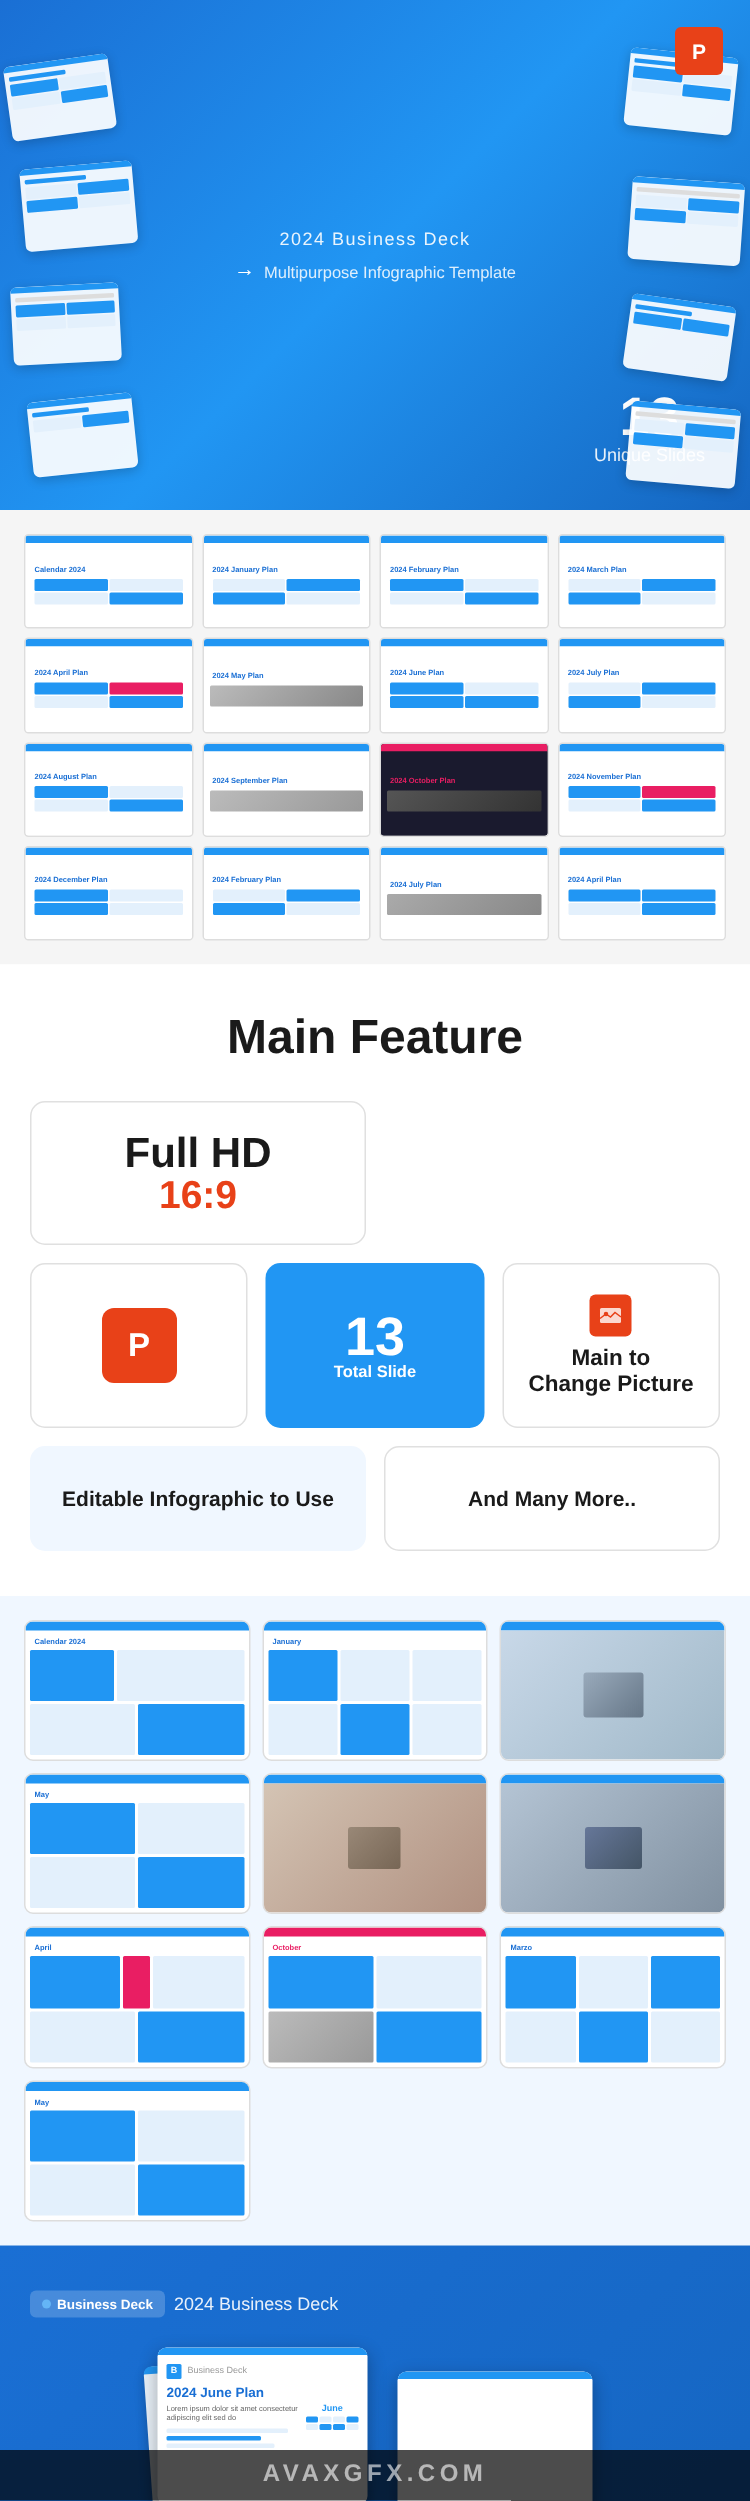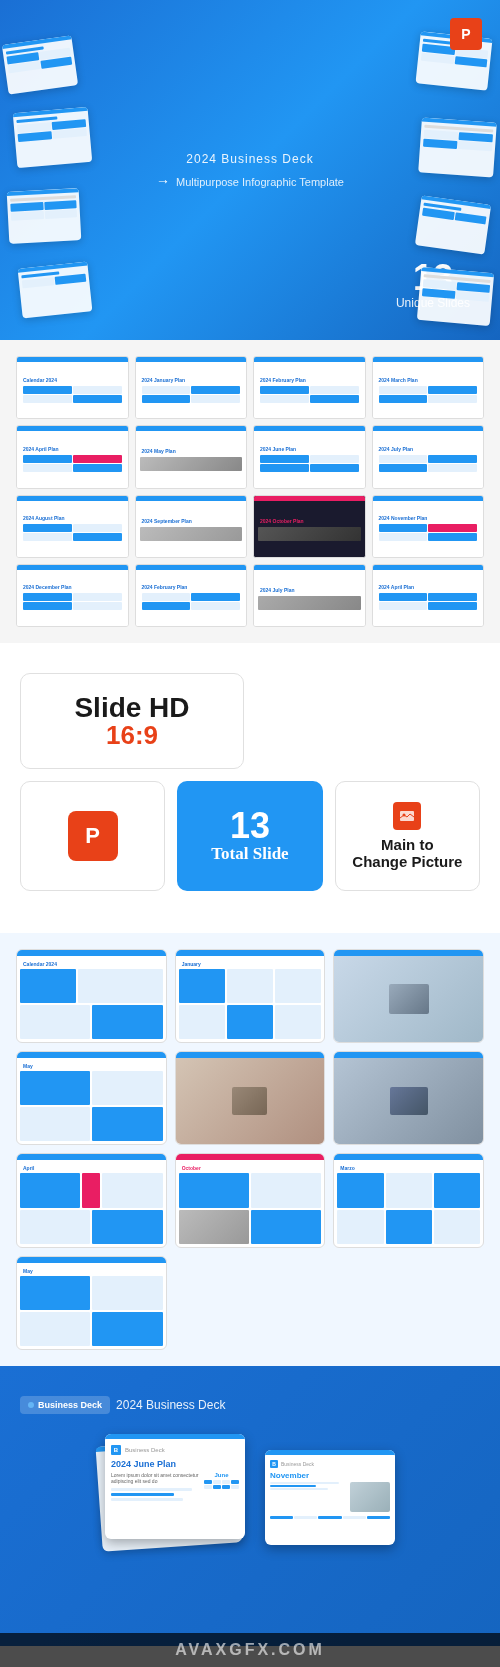--- a/index.html
+++ b/index.html
@@ -198,24 +198,23 @@
       font-weight: 700;
       color: #1a1a1a;
     }
     .feature-13 {
       font-size: 36px;
       font-weight: 900;
       color: #fff;
       line-height: 1;
     }
     .feature-13-label {
-      font-size: 17px;
+      font-size: 11px;
       color: #fff;
       font-weight: 600;
-      font-family: Liberation Serif, serif;
     }
     .feature-card-blue {
       background: #2196F3;
     }
     .feature-pic-text {
       font-size: 15px;
       font-weight: 700;
       color: #1a1a1a;
     }
     .ppt-logo {
@@ -713,24 +712,25 @@
             <div class="mini-block mini-block-blue"></div>
           </div>
         </div>
       </div>
     </div>
 
   </div>
 </section>
 
 <section class="main-feature-section">
+  <h2 class="main-feature-title">Main Feature</h2>
 
   <div class="features-grid">
     <div class="feature-card feature-card-white">
-      <div class="feature-hd">Slide HD</div>
+      <div class="feature-hd">Full HD</div>
       <div class="feature-ratio">16:9</div>
     </div>
   </div>
 
   <div style="display:grid;grid-template-columns:1fr 1fr 1fr;gap:12px;margin-bottom:12px;">
     <div class="feature-card feature-card-white">
       <div class="ppt-logo">P</div>
     </div>
     <div class="feature-card feature-card-blue">
       <div class="feature-13">13</div>
@@ -743,20 +743,28 @@
             <rect x="1" y="3" width="14" height="10" rx="1" fill="white" opacity="0.8"></rect>
             <circle cx="5" cy="7" r="1.5" fill="#e84118"></circle>
             <path d="M1 10l4-3 3 2 3-3 4 3" stroke="#e84118" stroke-width="1" fill="none"></path>
           </svg>
         </div>
         <div class="feature-pic-text">Main to Change Picture</div>
       </div>
     </div>
   </div>
 
+  <div class="features-bottom-row">
+    <div class="feature-infographic">
+      <span>Editable Infographic to Use</span>
+    </div>
+    <div class="feature-more">
+      <span>And Many More..</span>
+    </div>
+  </div>
 </section>
 
 <section class="preview-section">
   <div class="preview-grid">
 
     <div class="preview-card">
       <div class="preview-card-header"></div>
       <div class="preview-card-body">
         <div class="preview-title-bar">Calendar 2024</div>
         <div class="preview-row">
@@ -944,42 +952,20 @@
               </div>
             </div>
           </div>
         </div>
       </div>
     </div>
 
     <div style="position:relative;flex-shrink:0;margin-top:16px;">
       <div style="background:#fff;border-radius:6px;width:130px;height:95px;box-shadow:0 4px 12px rgba(0,0,0,0.3);overflow:hidden;">
         <div style="height:5px;background:#2196F3;"></div>
-        <div style="padding:5px;">
-          <div style="display:flex;align-items:center;gap:3px;margin-bottom:3px;">
-            <div style="width:8px;height:8px;background:#2196F3;border-radius:1px;font-size:5px;color:#fff;display:flex;align-items:center;justify-content:center;font-weight:bold;">B</div>
-            <span style="font-size:5px;color:#999;">Business Deck</span>
-          </div>
-          <div style="font-size:8px;font-weight:800;color:#2196F3;margin-bottom:2px;">November</div>
-          <div style="display:flex;gap:3px;align-items:flex-start;">
-            <div style="flex:1;">
-              <div style="height:2px;background:#e3f0fc;width:90%;border-radius:1px;margin-bottom:1px;"></div>
-              <div style="height:2px;background:#2196F3;width:60%;border-radius:1px;margin-bottom:1px;"></div>
-              <div style="height:2px;background:#e3f0fc;width:75%;border-radius:1px;"></div>
-            </div>
-            <div style="width:40px;height:30px;background:linear-gradient(135deg,#c0d0d8,#9ab0b8);border-radius:2px;flex-shrink:0;"></div>
-          </div>
-          <div style="margin-top:4px;display:grid;grid-template-columns:repeat(5,1fr);gap:1px;">
-            <div style="height:3px;background:#2196F3;border-radius:1px;"></div>
-            <div style="height:3px;background:#e3f0fc;border-radius:1px;"></div>
-            <div style="height:3px;background:#2196F3;border-radius:1px;"></div>
-            <div style="height:3px;background:#e3f0fc;border-radius:1px;"></div>
-            <div style="height:3px;background:#2196F3;border-radius:1px;"></div>
-          </div>
-        </div>
       </div>
     </div>
   </div>
 
 </section>
 
 <div class="watermark">
   <span>AVAXGFX.COM</span>
 </div>
 

